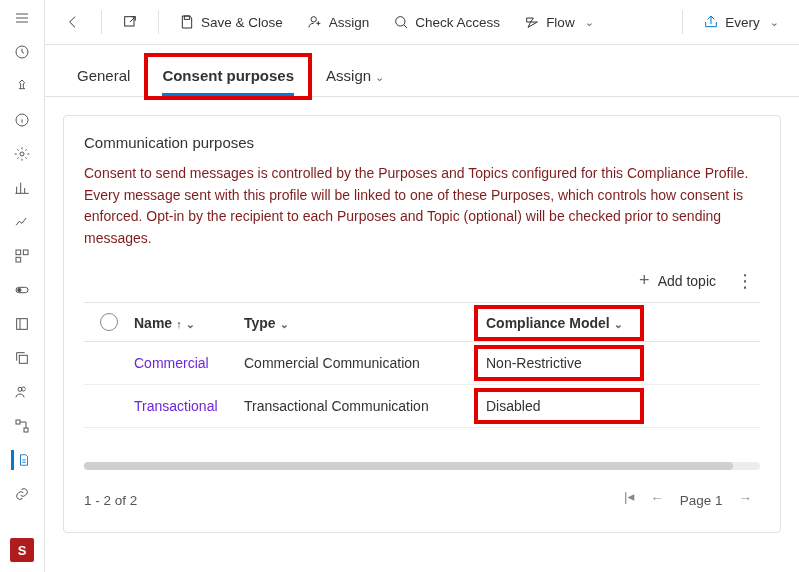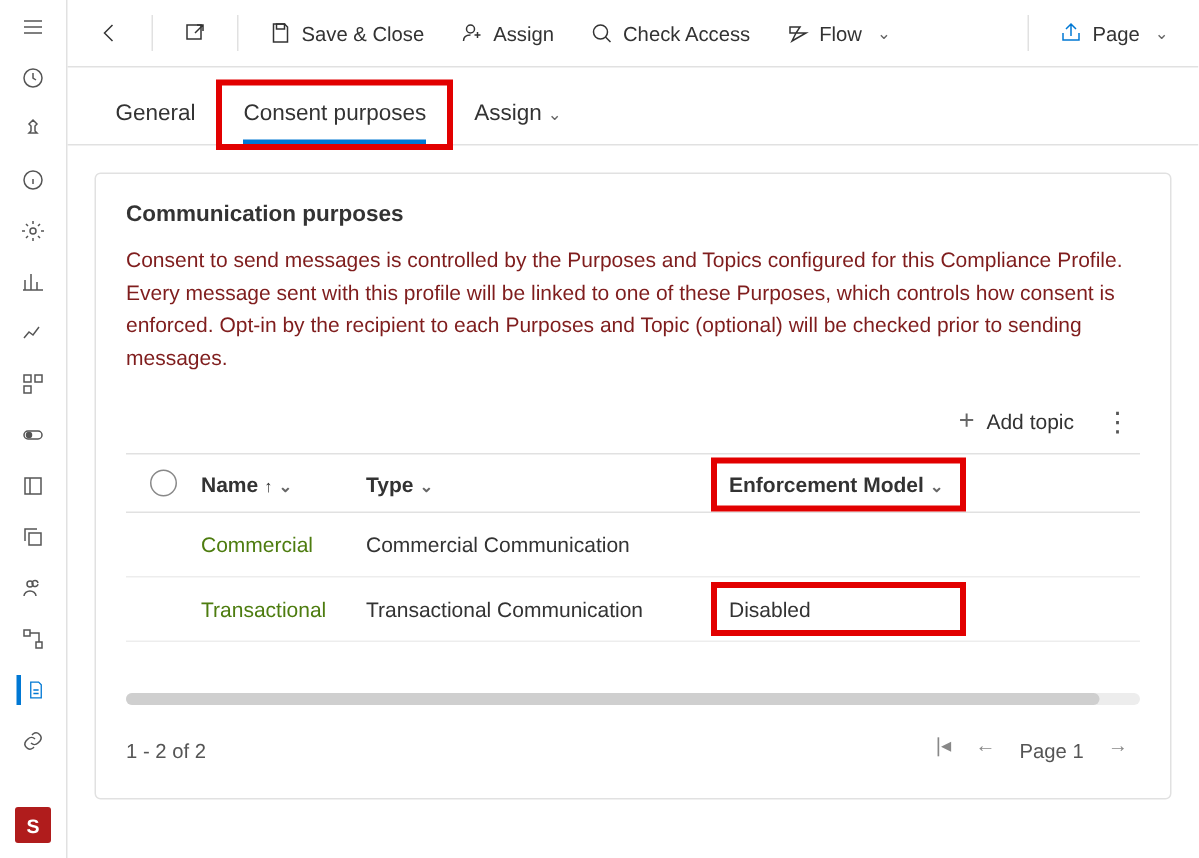--- a/index.html
+++ b/index.html
@@ -9,38 +9,38 @@
 .rail-icon{width:20px;height:20px;display:flex;align-items:center;justify-content:center;color:#555;cursor:pointer}
 .rail-icon.active{border-left:3px solid #0078d4;margin-left:-3px;padding-left:3px}
 .rail-bottom{margin-top:auto;margin-bottom:10px;width:24px;height:24px;background:#b01c1c;color:#fff;display:flex;align-items:center;justify-content:center;font-size:13px;font-weight:600;border-radius:2px}
 .main{flex:1;display:flex;flex-direction:column}
 .toolbar{height:45px;border-bottom:1px solid #e1e1e1;display:flex;align-items:center;padding:0 12px;gap:8px}
 .tb-btn{display:flex;align-items:center;gap:6px;padding:6px 8px;font-size:13.5px;color:#333;cursor:pointer;background:none;border:none}
 .tb-sep{width:1px;height:24px;background:#e1e1e1;margin:0 4px}
 .tb-spacer{flex:1}
 .tabs{display:flex;align-items:center;padding:12px 18px 0;gap:0;border-bottom:1px solid #e1e1e1}
 .tab{padding:10px 14px 12px;font-size:15px;color:#333;cursor:pointer;position:relative}
-.tab.active{font-weight:400}
+.tab.active{font-weight:700}
 .tab.active::after{content:"";position:absolute;bottom:0;left:14px;right:14px;height:3px;background:#0078d4}
 .highlight{border:4px solid #e20000;margin:-4px 0}
 .content{padding:18px;flex:1;overflow:auto}
 .card{border:1px solid #e1e1e1;border-radius:4px;padding:18px 20px 24px}
-.card h3{font-size:15px;font-weight:700;margin-bottom:12px}
+.card h3{font-size:15px;font-weight:400;margin-bottom:12px}
 .card p{font-size:14px;color:#7f1d1d;line-height:1.55;margin-bottom:20px}
 .topic-row{display:flex;justify-content:flex-end;align-items:center;gap:14px;margin-bottom:10px}
 .add-topic{display:flex;align-items:center;gap:8px;font-size:14px;color:#333;cursor:pointer}
 .more-v{font-size:18px;color:#555;cursor:pointer;padding:0 6px}
 .grid{width:100%}
 .ghead{display:flex;align-items:flex-end;border-top:1px solid #e1e1e1;border-bottom:1px solid #e1e1e1;padding:10px 0;font-size:14px;font-weight:600;color:#333}
 .col-chk{width:50px;display:flex;justify-content:center}
 .col-name{width:110px}
 .col-type{width:230px}
 .col-enf{width:170px}
 .grow{display:flex;align-items:center;border-bottom:1px solid #ededed;padding:13px 0;font-size:14px}
-.link{color:#4d7c0f}
+.link{color:#6d28d9}
 .chk{width:18px;height:18px;border:1.5px solid #888;border-radius:50%}
 .sort{font-size:11px;margin-left:4px}
 .chev{font-size:11px;margin-left:4px;color:#666}
 .hi-col{border:4px solid #e20000;padding:6px 8px;margin:-10px 0}
 .scrollbar{height:8px;background:#ededed;border-radius:4px;margin:34px 0 14px}
 .scrollbar-thumb{height:100%;width:96%;background:#cfcfcf;border-radius:4px}
 .pager{display:flex;align-items:flex-end;font-size:13.5px;color:#555}
 .pager-spacer{flex:1}
 .pager-btn{padding:4px 8px;color:#888;cursor:pointer}
 svg{width:16px;height:16px;stroke:currentColor;fill:none;stroke-width:1.5}
@@ -182,21 +182,21 @@
           </svg>
           <span>Flow</span>
           <span class="chev">⌄</span>
         </button>
       <div class="tb-spacer"></div>
       <div class="tb-sep"></div>
       <button class="tb-btn">
           <svg viewBox="0 0 24 24" style="stroke:#0078d4">
             <path d="M4 12v7h16v-7M12 3v12M7 8l5-5 5 5"></path>
           </svg>
-          <span>Page</span>
+          <span>Every</span>
           <span class="chev">⌄</span>
         </button>
     </div>
 
     <div class="tabs">
       <div class="tab">General</div>
       <div class="highlight">
         <div class="tab active">Consent purposes</div>
       </div>
       <div class="tab"><span>Assign</span><span class="chev">⌄</span></div>
@@ -215,27 +215,28 @@
           <div class="more-v">⋮</div>
         </div>
 
         <div class="grid">
           <div class="ghead">
             <div class="col-chk">
                 <div class="chk"></div>
               </div>
             <div class="col-name"><span>Name</span><span class="sort">↑</span><span class="chev">⌄</span></div>
             <div class="col-type"><span>Type</span><span class="chev">⌄</span></div>
-            <div class="col-enf hi-col"><span style="font-weight:600">Enforcement Model</span><span class="chev">⌄</span></div>
+            <div class="col-enf hi-col"><span style="font-weight:600">Compliance Model</span><span class="chev">⌄</span></div>
           </div>
 
           <div class="grow">
             <div class="col-chk"></div>
             <div class="col-name link">Commercial</div>
             <div class="col-type">Commercial Communication</div>
+            <div class="col-enf hi-col">Non-Restrictive</div>
           </div>
           <div class="grow">
             <div class="col-chk"></div>
             <div class="col-name link">Transactional</div>
             <div class="col-type">Transactional Communication</div>
             <div class="col-enf hi-col">Disabled</div>
           </div>
         </div>
 
         <div class="scrollbar">

